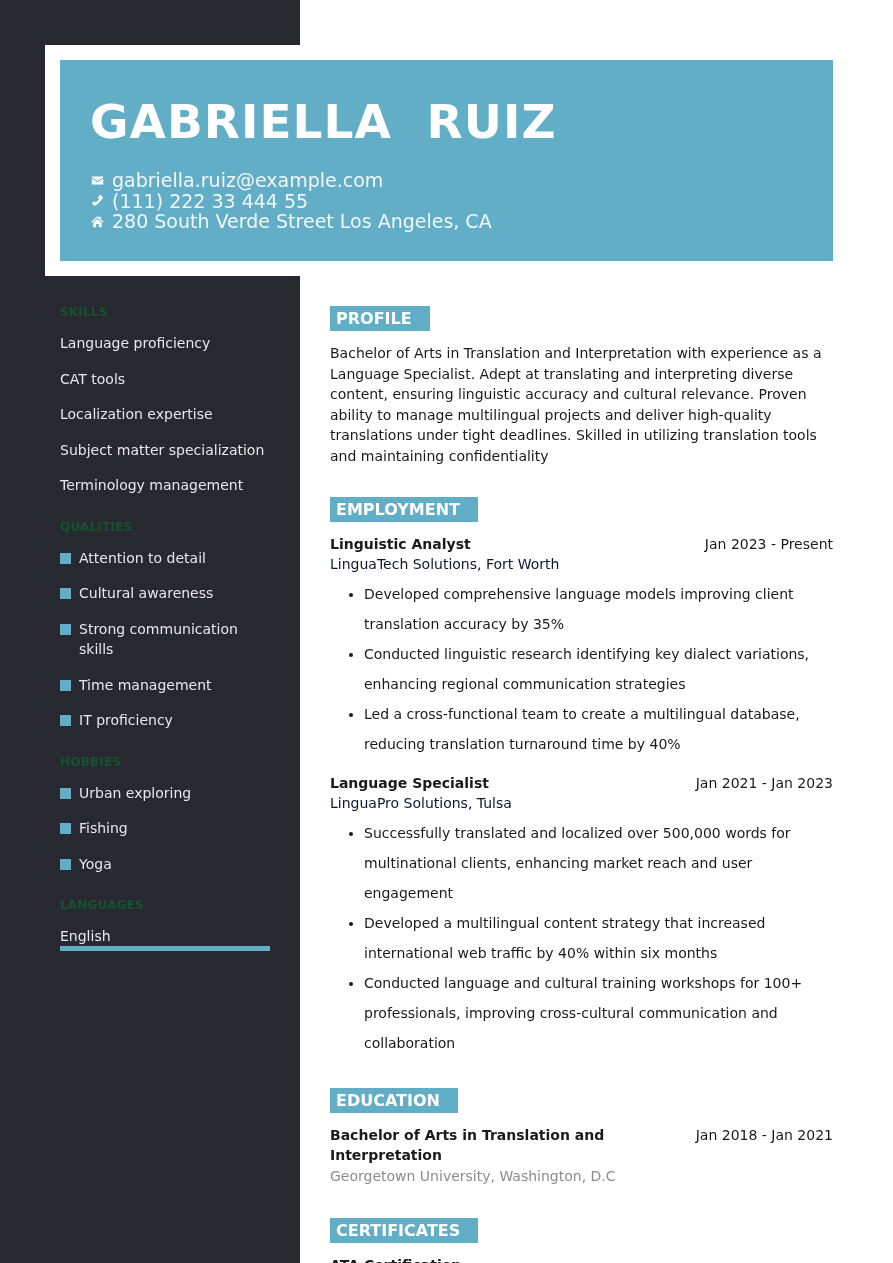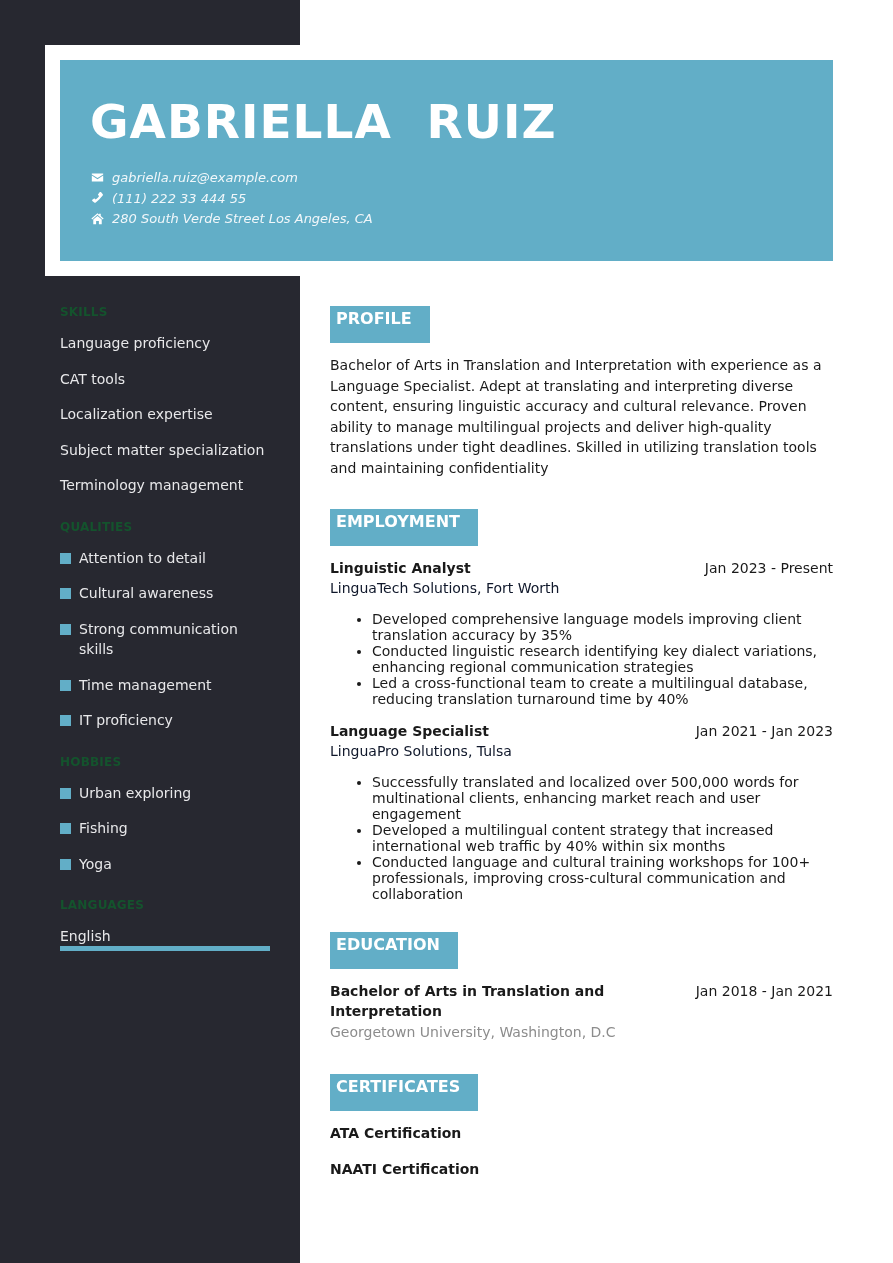--- a/index.html
+++ b/index.html
@@ -20,22 +20,22 @@
     position: absolute; left: 60px; top: 60px; width: 773px; height: 201px;
     background: #62aec7; color: #ffffff;
   }
   .name {
     position: absolute; left: 30px; top: 38px;
     font-size: 47px; font-weight: bold; letter-spacing: 1px;
     white-space: pre; line-height: 1; margin: 0;
   }
   .contacts { position: absolute; left: 30px; top: 110px; }
   .contact-row {
-    display: flex; height: 20.5px;
-    font-size: 13px; color: #f1f7fa; font-style: italic;
+    display: flex; align-items: center; height: 20.5px;
+    font-size: 19px; color: #f1f7fa;
   }
   .contact-row .ic { width: 14px; height: 14px; margin-right: 8px; display: inline-flex; align-items: center; justify-content: center; }
   .contact-row svg { width: 13px; height: 13px; fill: #ffffff; }
 
   .side {
     position: absolute; left: 60px; top: 305px; width: 215px; color: #e8e8ea;
   }
   .side-heading {
     font-size: 12px; color: #14532d; margin: 0 0 14px 0; letter-spacing: 0.2px;
     text-transform: uppercase;
@@ -46,31 +46,31 @@
   .sq { flex: 0 0 11px; width: 11px; height: 11px; background: #62aec7; margin: 5px 8px 0 0; }
   .lang-name { font-size: 14px; line-height: 20px; margin-bottom: 0; }
   .lang-track { width: 210px; height: 5px; background: #3a3b44; }
   .lang-fill { height: 5px; background: #62aec7; }
 
   .main {
     position: absolute; left: 330px; top: 306px; width: 503px; color: #1a1a1a;
   }
   .sec-label {
     display: inline-block; background: #62aec7; color: #ffffff;
-    font-size: 16px; line-height: 25px; padding: 0 18px 12px 6px; margin: 0 0 12px 0;
+    font-size: 16px; line-height: 25px; padding: 0 18px 0 6px; margin: 0 0 12px 0;
     text-transform: uppercase;
     text-align: center;
   }
   .profile-text { font-size: 14px; line-height: 20.6px; margin: 0 0 30px 0; }
   .job { margin-bottom: 14px; }
   .job-head { display: flex; justify-content: space-between; font-size: 14px; line-height: 20.5px; }
   .job-title { font-weight: bold; }
   .job-dates { white-space: nowrap; text-align: center; }
   .job-company { font-size: 14px; line-height: 20.5px; color: #0f172a; }
-  .job-bullets { margin: 12px; padding: 0 0 0 30px; font-size: 14px; line-height: 16px; }
+  .job-bullets { margin: 4px; padding: 0 0 0 30px; font-size: 14px; line-height: 30px; }
   .job-bullets li { margin: 0; }
   .edu-head { display: flex; justify-content: space-between; font-size: 14px; line-height: 20.5px; }
   .edu-title { font-weight: bold; width: 300px; }
   .edu-school { font-size: 14px; line-height: 20.5px; color: #8c8c8c; margin-bottom: 32px; }
   .cert { font-size: 14px; font-weight: bold; line-height: 20.5px; margin-bottom: 15px; }
 </style>
 </head>
 <body>
 
 <div class="sidebar-bg"></div>

